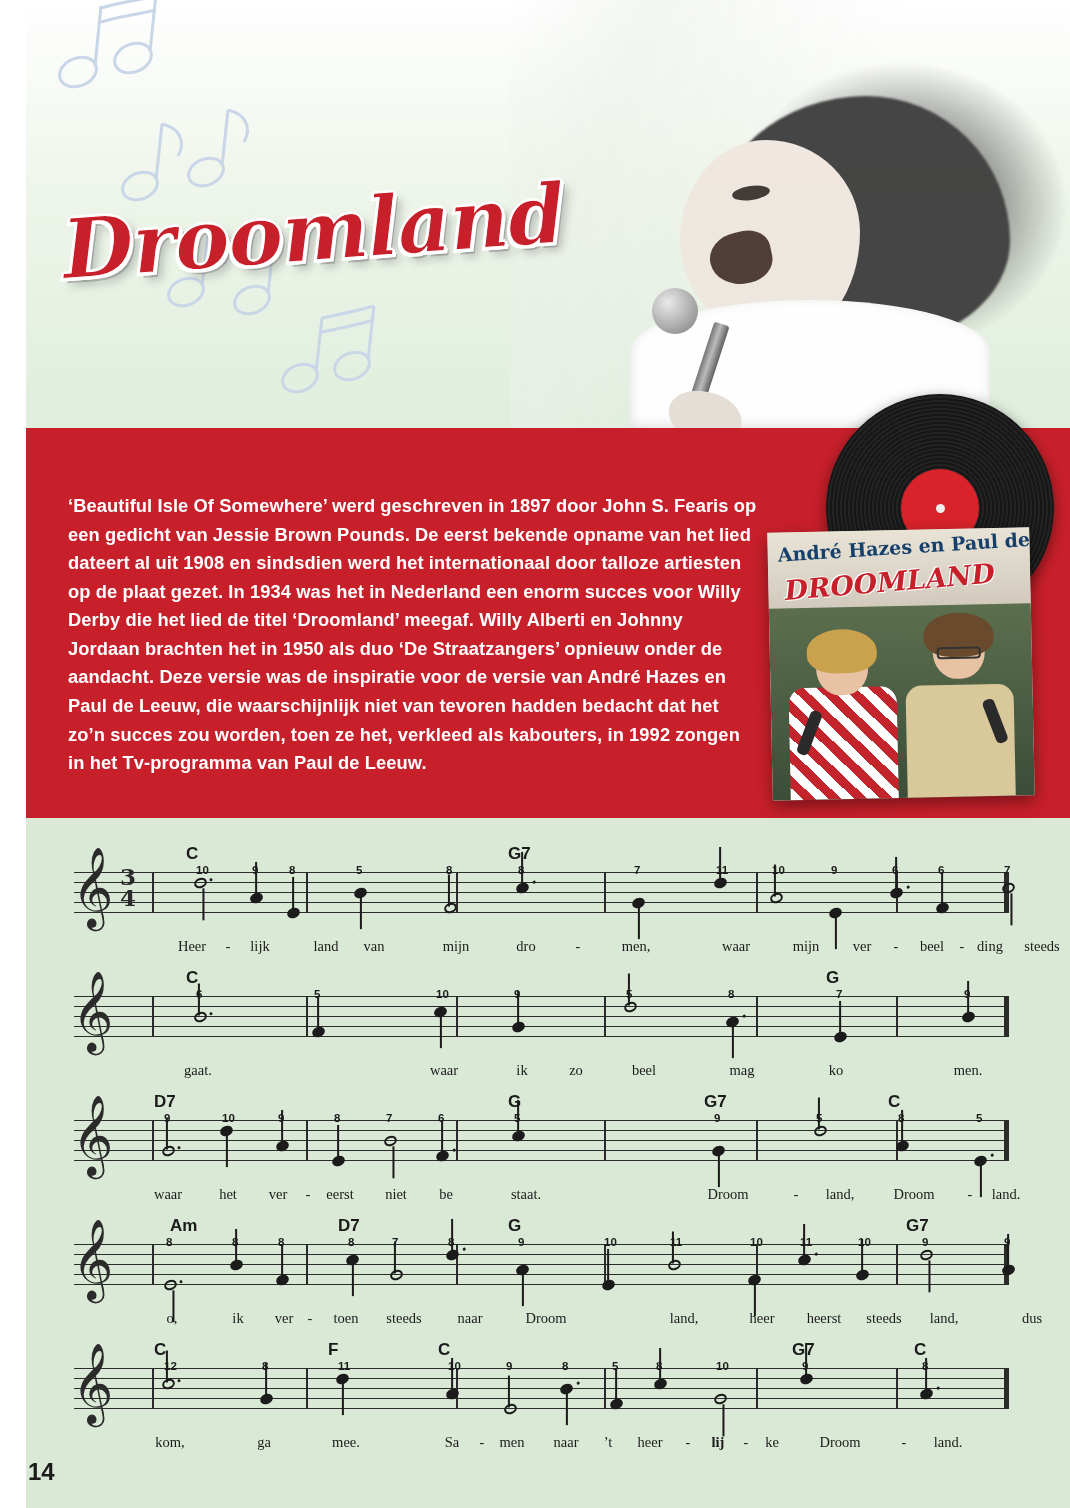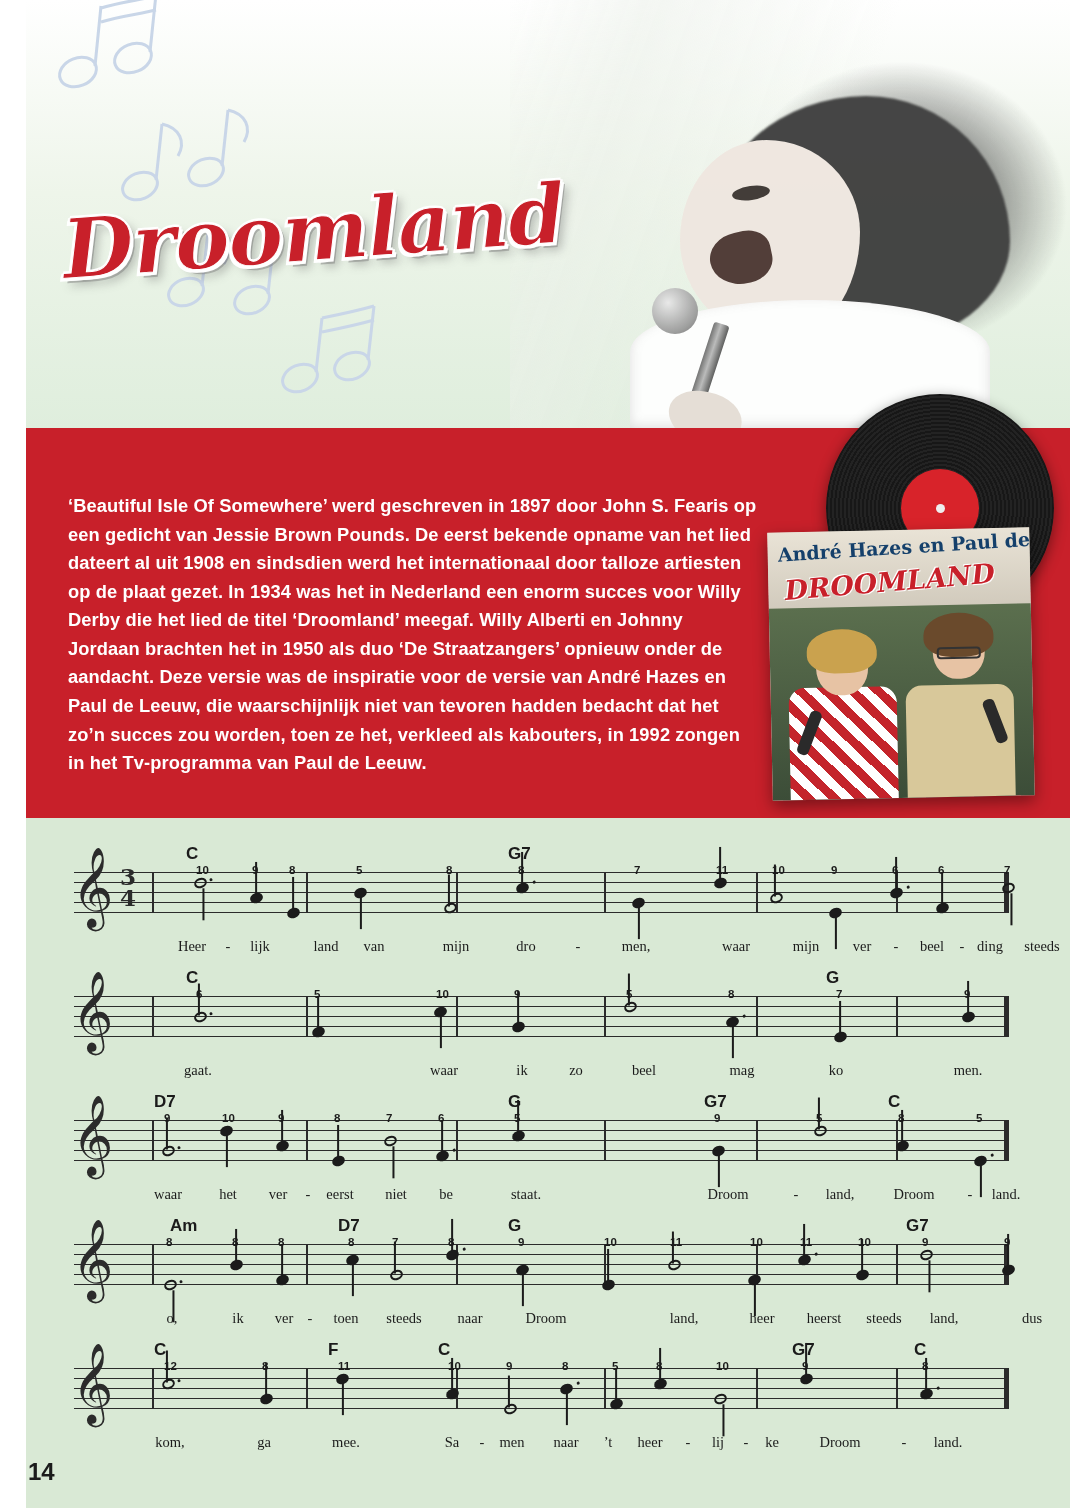--- a/index.html
+++ b/index.html
@@ -823,21 +823,21 @@
           <div class="lyric" style="left: 114px;">kom,</div>
           <div class="lyric" style="left: 208px;">ga</div>
           <div class="lyric" style="left: 290px;">mee.</div>
           <div class="lyric" style="left: 396px;">Sa</div>
           <div class="lyric" style="left: 426px;">-</div>
           <div class="lyric" style="left: 456px;">men</div>
           <div class="lyric" style="left: 510px;">naar</div>
           <div class="lyric" style="left: 552px;">’t</div>
           <div class="lyric" style="left: 594px;">heer</div>
           <div class="lyric" style="left: 632px;">-</div>
-          <div class="lyric" style="left: 662px;">lij</div>
+          <div class="lyric" style="left: 662px; font-weight: bold;">lij</div>
           <div class="lyric" style="left: 690px;">-</div>
           <div class="lyric" style="left: 716px;">ke</div>
           <div class="lyric" style="left: 784px;">Droom</div>
           <div class="lyric" style="left: 848px;">-</div>
           <div class="lyric" style="left: 892px;">land.</div>
         </div>
       </div>
   </div>
 
   <div class="gutter"></div>

